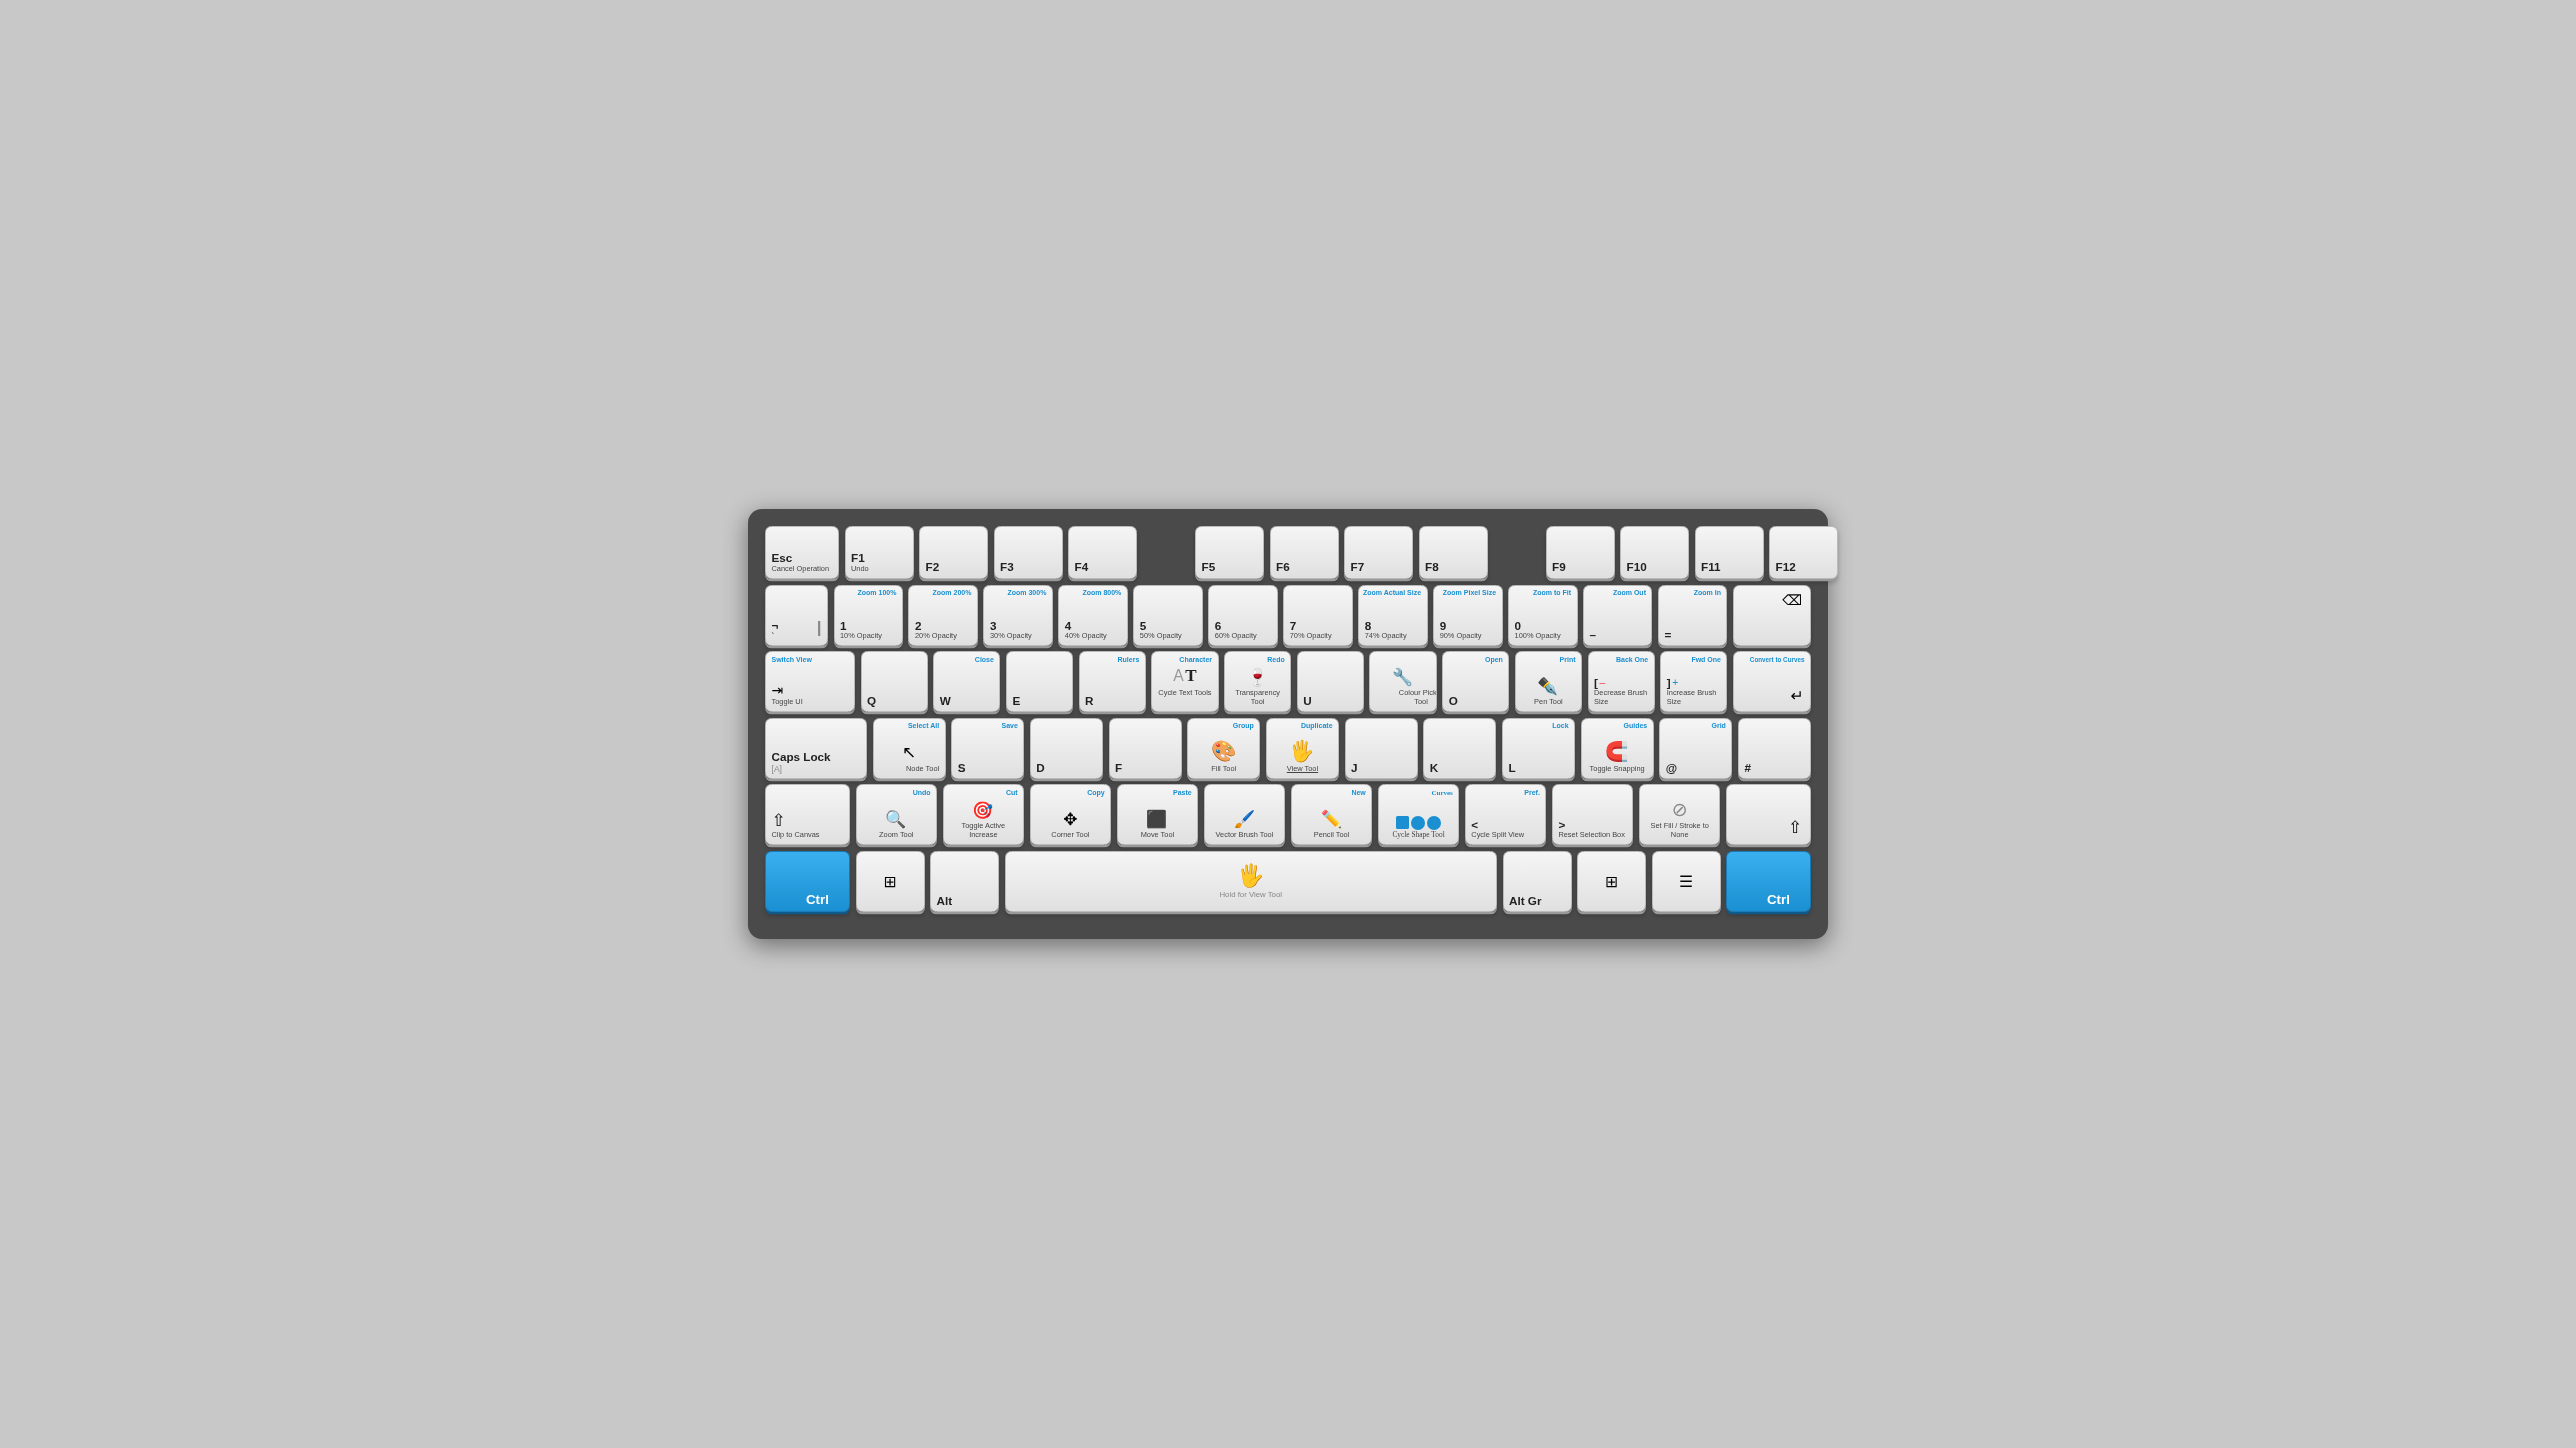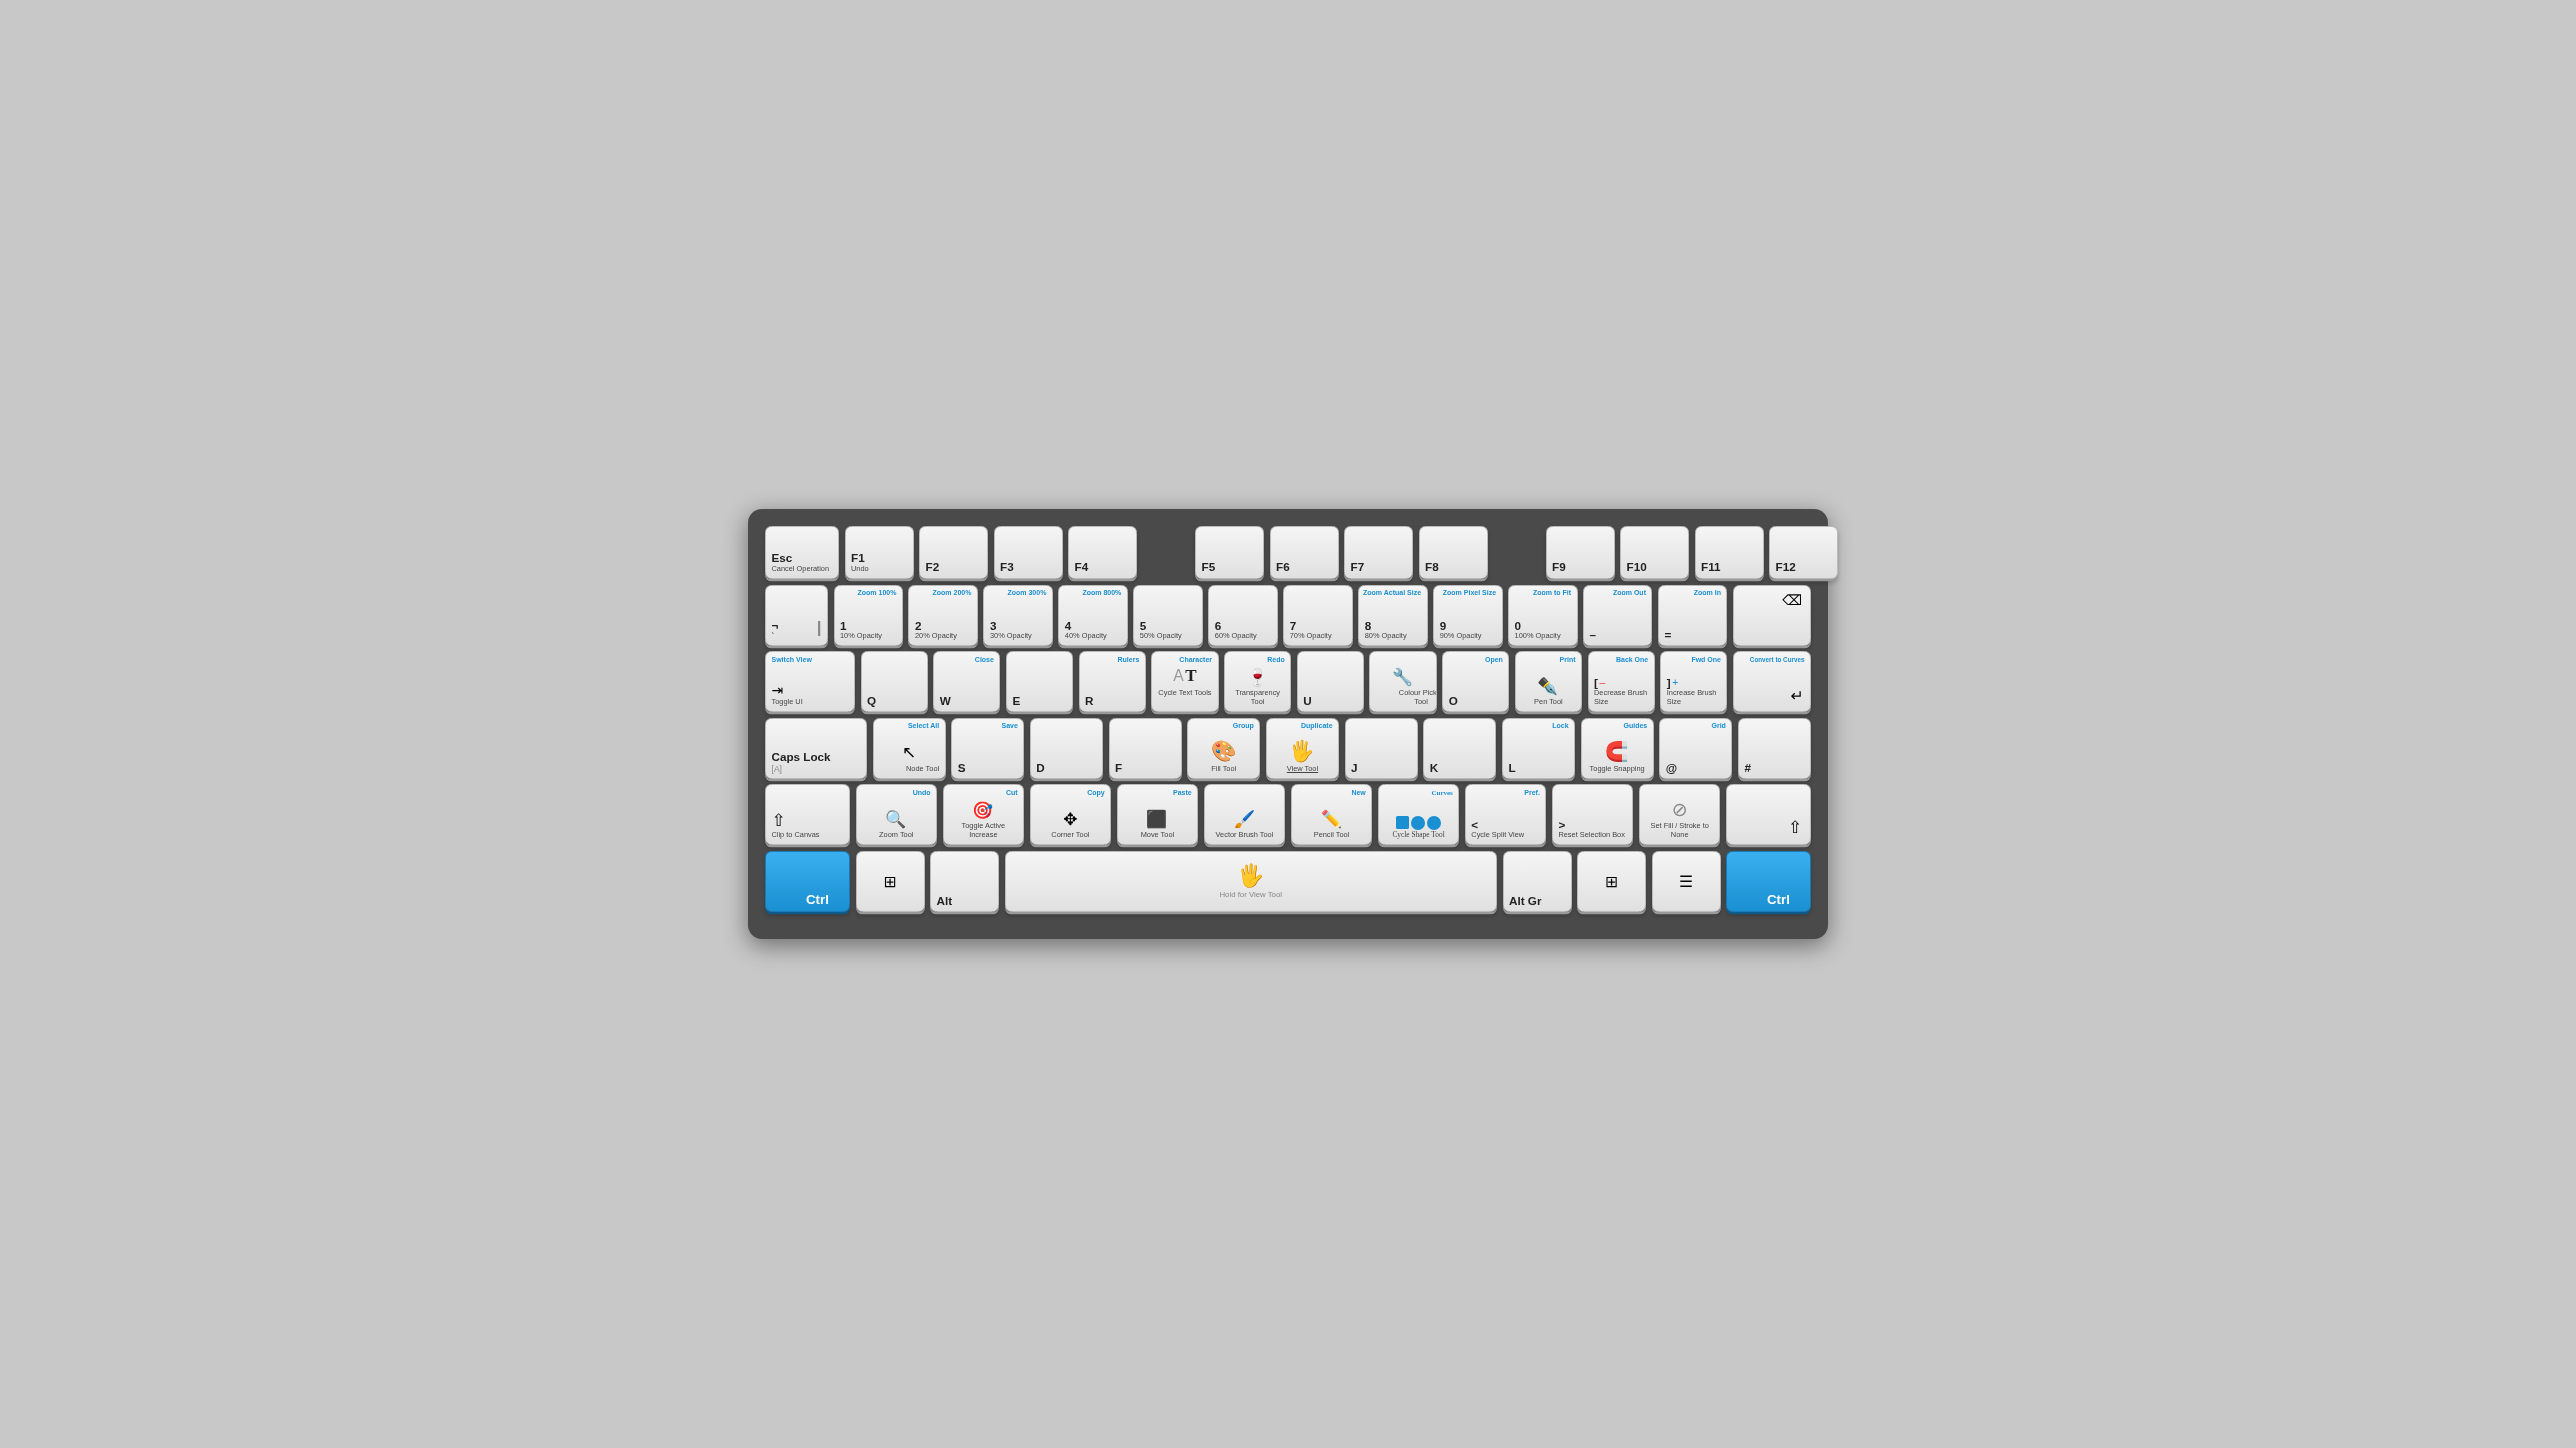--- a/index.html
+++ b/index.html
@@ -179,21 +179,21 @@
       <span class="key-main">6</span>
       <span class="key-sub">60% Opacity</span>
     </div>
     <div class="key">
       <span class="key-main">7</span>
       <span class="key-sub">70% Opacity</span>
     </div>
     <div class="key">
       <span class="key-top-right">Zoom Actual Size</span>
       <span class="key-main">8</span>
-      <span class="key-sub">80% Opacity</span>
+      <span class="key-sub">74% Opacity</span>
     </div>
     <div class="key">
       <span class="key-top-right">Zoom Pixel Size</span>
       <span class="key-main">9</span>
       <span class="key-sub">90% Opacity</span>
     </div>
     <div class="key">
       <span class="key-top-right">Zoom to Fit</span>
       <span class="key-main">0</span>
       <span class="key-sub">100% Opacity</span>

